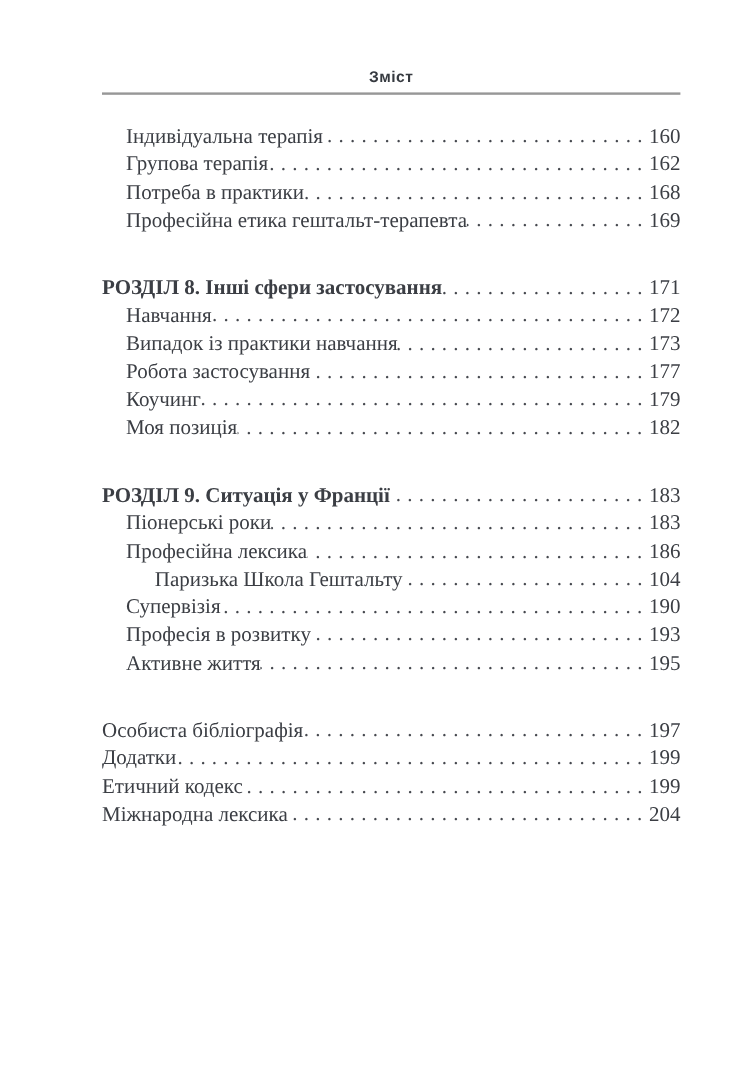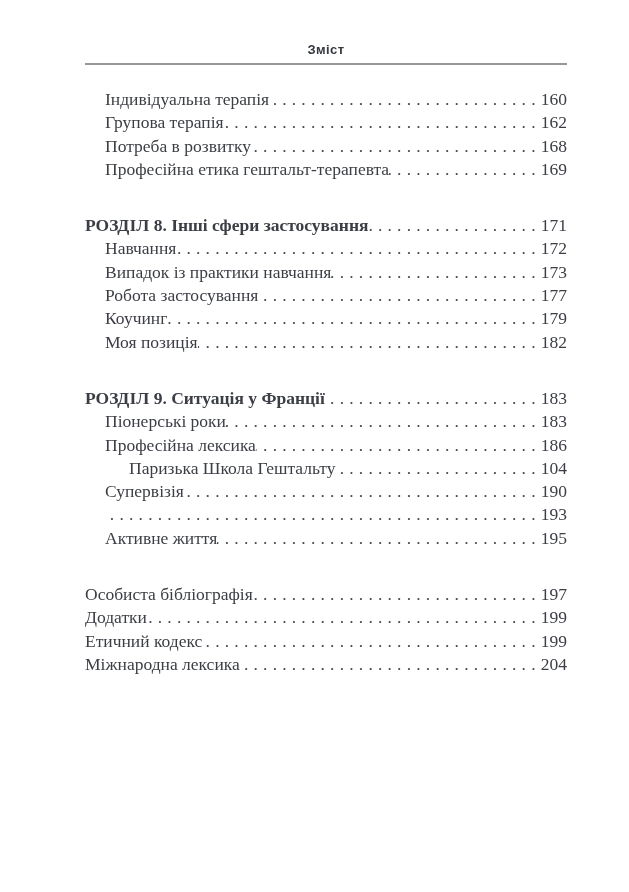--- a/index.html
+++ b/index.html
@@ -12,21 +12,21 @@
     width: 629px;
     height: 892px;
     background: #ffffff;
     overflow: hidden;
     font-family: "Liberation Serif", "DejaVu Serif", serif;
     color: #3b3e44;
   }
   .content {
     position: absolute;
     left: 85px;
-    top: 1px;
+    top: 15px;
     width: 482px;
   }
   .running-head {
     margin-top: 42px;
     text-align: center;
     font-family: "Liberation Sans", "DejaVu Sans", sans-serif;
     font-weight: bold;
     font-size: 13px;
     line-height: 14px;
     letter-spacing: 0.4px;
@@ -86,21 +86,21 @@
             <span class="toc-label">Індивідуальна терапія</span>
             <span class="leader"></span>
             <span class="page-num">160</span>
           </div>
           <div class="toc-row lvl1">
             <span class="toc-label">Групова терапія</span>
             <span class="leader"></span>
             <span class="page-num">162</span>
           </div>
           <div class="toc-row lvl1">
-            <span class="toc-label">Потреба в розвитку</span>
+            <span class="toc-label">Потреба в практики</span>
             <span class="leader"></span>
             <span class="page-num">168</span>
           </div>
           <div class="toc-row lvl1">
             <span class="toc-label">Професійна етика гештальт-терапевта</span>
             <span class="leader"></span>
             <span class="page-num">169</span>
           </div>
         </div>
         <div class="toc-section">
@@ -155,20 +155,21 @@
             <span class="toc-label">Паризька Школа Гештальту</span>
             <span class="leader"></span>
             <span class="page-num">104</span>
           </div>
           <div class="toc-row lvl1">
             <span class="toc-label">Супервізія</span>
             <span class="leader"></span>
             <span class="page-num">190</span>
           </div>
           <div class="toc-row lvl1">
+            <span class="toc-label">Професія в розвитку</span>
             <span class="leader"></span>
             <span class="page-num">193</span>
           </div>
           <div class="toc-row lvl1">
             <span class="toc-label">Активне життя</span>
             <span class="leader"></span>
             <span class="page-num">195</span>
           </div>
         </div>
         <div class="toc-section">

